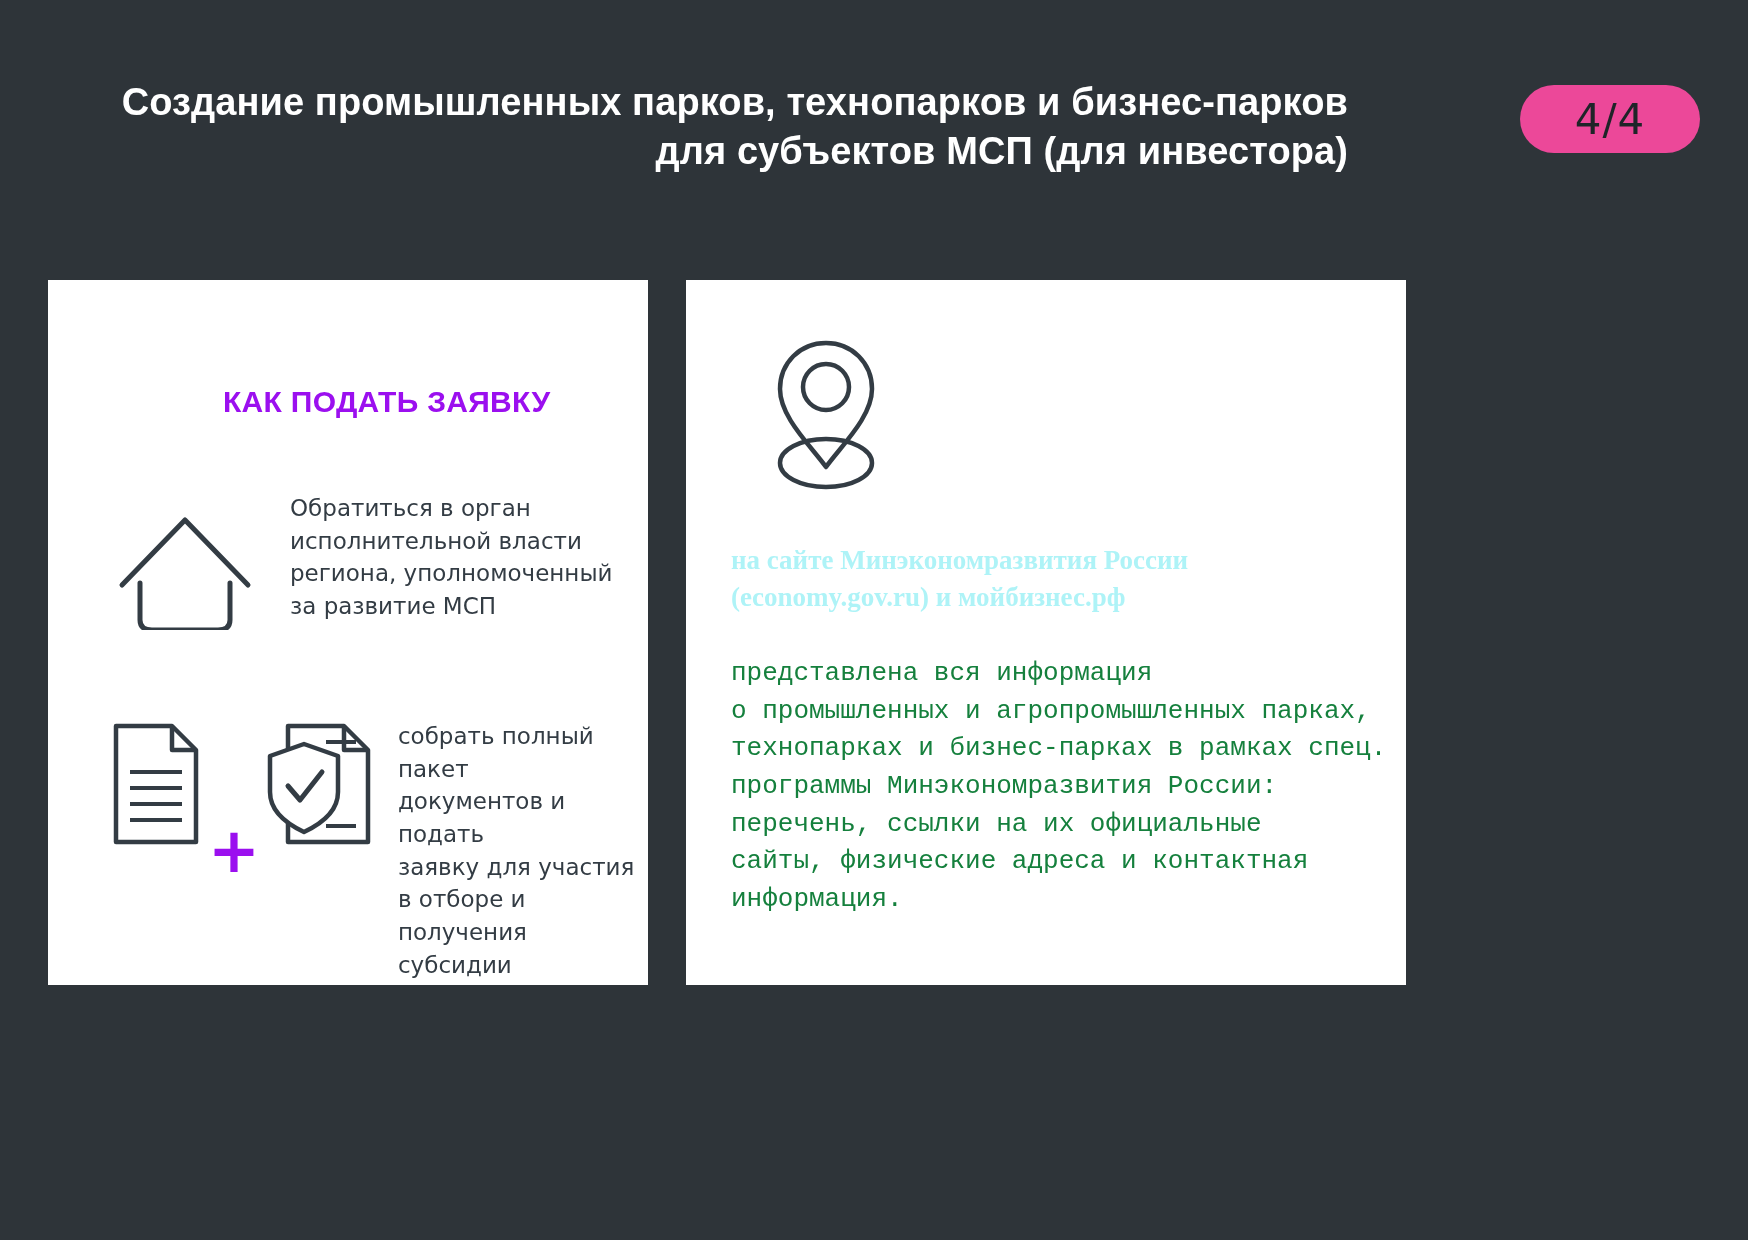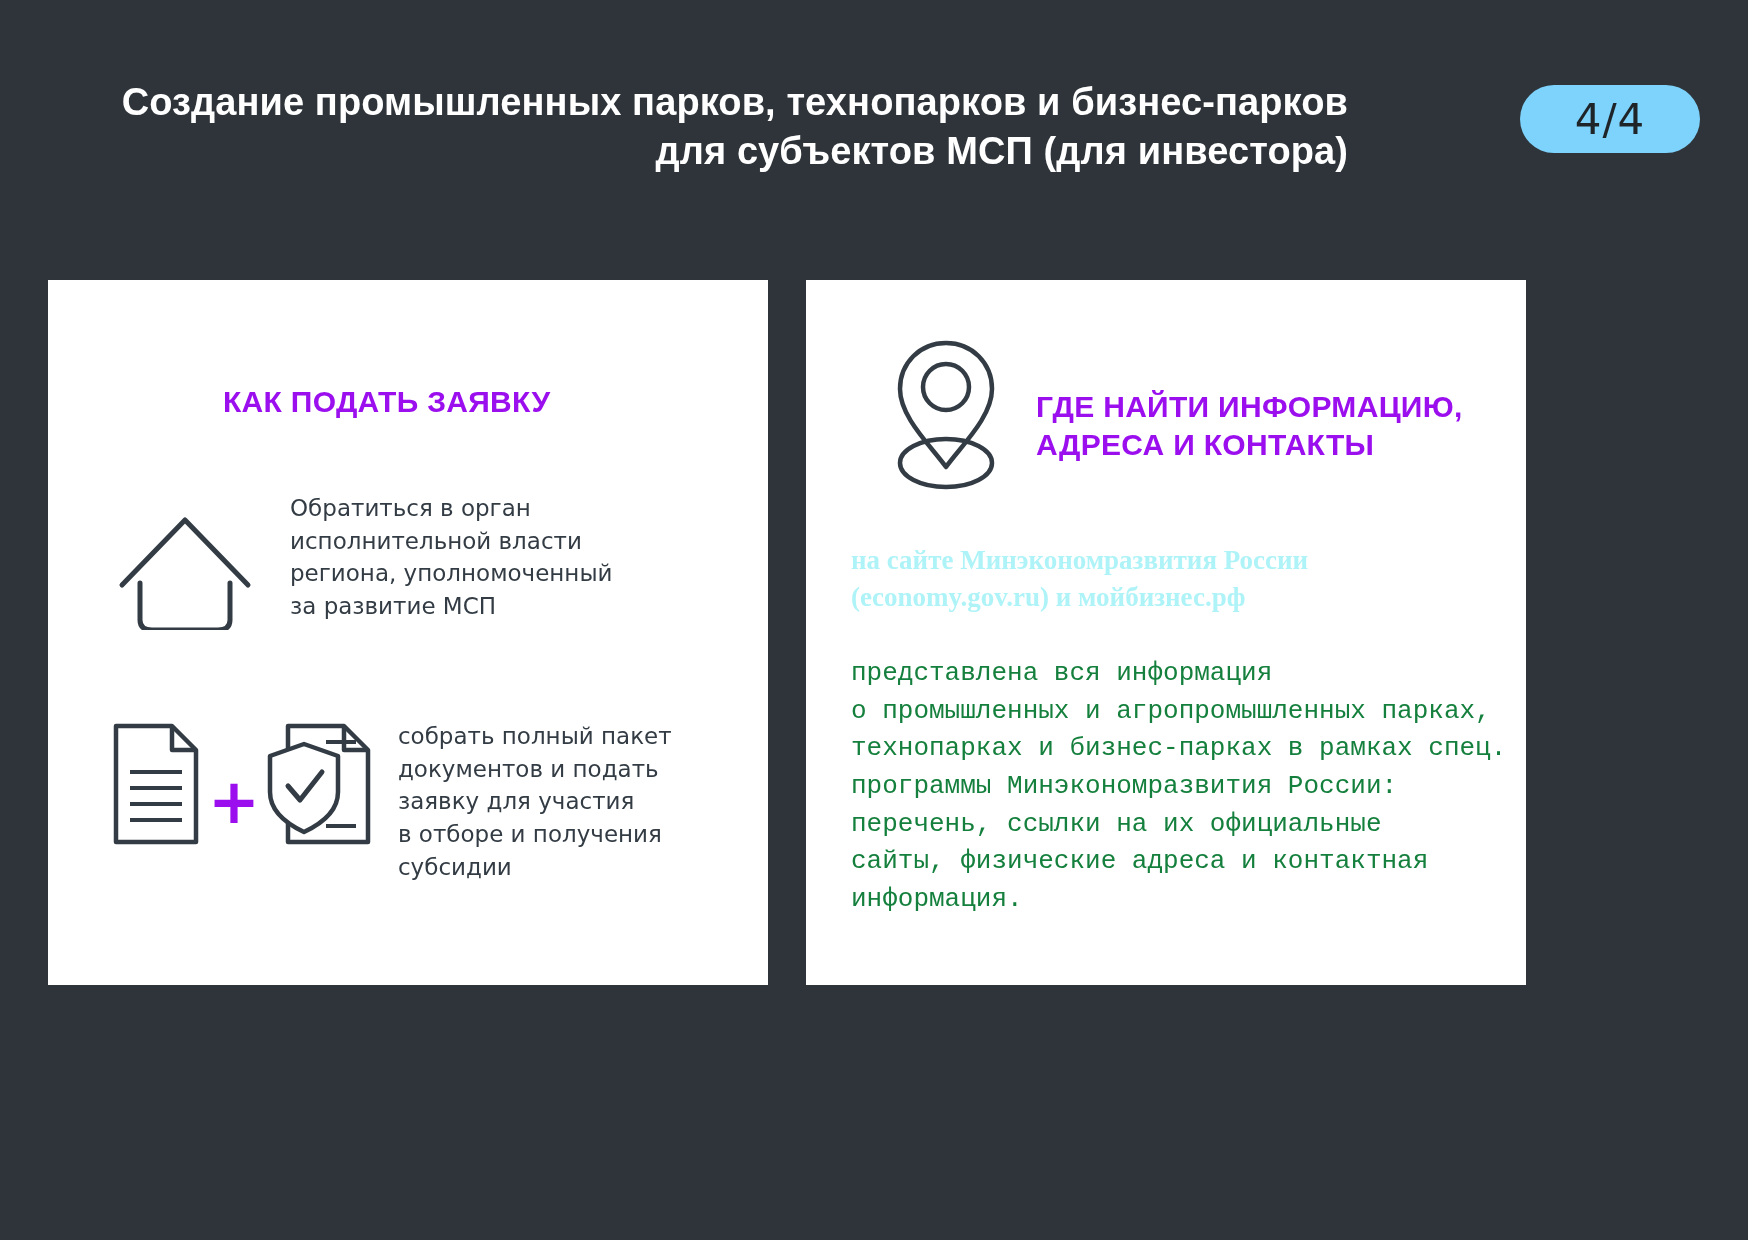--- a/index.html
+++ b/index.html
@@ -37,21 +37,21 @@
     margin: 0;
     max-width: 1300px;
     letter-spacing: 0.1px;
     text-align: right;
   }
 
   .page-badge {
     position: absolute;
     right: 48px;
     top: 85px;
-    background: #7dd3fc;
+    background: #ec4899;
     border-radius: 40px;
     width: 180px;
     height: 68px;
     display: flex;
     align-items: center;
     justify-content: center;
   }
   .page-badge span {
     color: #1f2428;
     font-size: 42px;
@@ -68,21 +68,21 @@
     width: 1652px;
     display: flex;
     gap: 38px;
   }
   .card {
     background: #ffffff;
     box-sizing: border-box;
     position: relative;
   }
   .card-left {
-    width: 720px;
+    width: 600px;
     height: 705px;
     padding: 8px;
   }
   .card-right {
     width: 720px;
     height: 705px;
     padding: 0;
   }
 
   .card-heading {
@@ -244,22 +244,20 @@
   <div class="card card-right">
 
     <div class="right-pin">
       <svg width="136" height="160" viewBox="0 0 136 160">
         <path d="M68 8 C42 8 22 28 22 54 C22 82 52 110 68 132 C84 110 114 82 114 54 C114 28 94 8 68 8 Z" fill="none" stroke="#333C44" stroke-width="4.5" stroke-linejoin="round"></path>
         <circle cx="68" cy="52" r="23" fill="none" stroke="#333C44" stroke-width="4.5"></circle>
         <ellipse cx="68" cy="128" rx="46" ry="24" fill="none" stroke="#333C44" stroke-width="4.5"></ellipse>
       </svg>
     </div>
 
-    <div class="card-heading right-heading" style="color: rgb(155, 15, 239);">ГДЕ НАЙТИ ИНФОРМАЦИЮ,
-АДРЕСА И КОНТАКТЫ</div>
 
     <div class="link-text" style="color: rgb(174, 243, 247);">на сайте Минэкономразвития России
 (economy.gov.ru) и мойбизнес.рф</div>
 
     <div class="right-body">представлена вся информация
 о промышленных и агропромышленных парках,
 технопарках и бизнес-парках в рамках спец.
 программы Минэкономразвития России:
 перечень, ссылки на их официальные
 сайты, физические адреса и контактная

